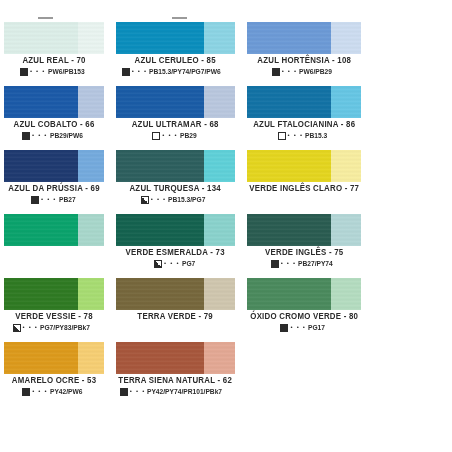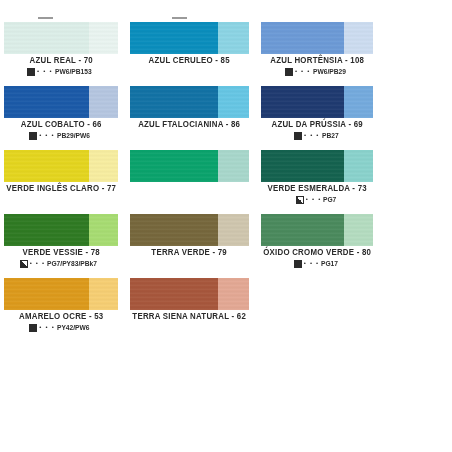--- a/index.html
+++ b/index.html
@@ -178,20 +178,25 @@
           </div>
         </div>
       </div>
       <div class="swatch-cell">
         <div class="color-band">
           <div class="band-mass" style="background: rgb(10, 142, 189);"></div>
           <div class="band-tint" style="background: rgb(140, 212, 228);"></div>
         </div>
         <div class="caption">
           <span class="color-name">AZUL CERULEO - 85</span>
+          <div class="pigment-row">
+            <span class="opacity-icon opaque"></span>
+            <span class="stars">• • •</span>
+            <span class="pigment-code">PB15.3/PY74/PG7/PW6</span>
+          </div>
         </div>
       </div>
       <div class="swatch-cell">
         <div class="color-band">
           <div class="band-mass" style="background: rgb(108, 154, 214);"></div>
           <div class="band-tint" style="background: rgb(204, 220, 240);"></div>
         </div>
         <div class="caption">
           <span class="color-name">AZUL HORTÊNSIA - 108</span>
           <div class="pigment-row">
@@ -210,43 +215,76 @@
           <span class="color-name">AZUL COBALTO - 66</span>
           <div class="pigment-row">
             <span class="opacity-icon opaque"></span>
             <span class="stars">• • •</span>
             <span class="pigment-code">PB29/PW6</span>
           </div>
         </div>
       </div>
       <div class="swatch-cell">
         <div class="color-band">
+          <div class="band-mass" style="background: rgb(26, 92, 166);"></div>
+          <div class="band-tint" style="background: rgb(185, 199, 222);"></div>
+        </div>
+        <div class="caption">
+          <span class="color-name">AZUL ULTRAMAR - 68</span>
+          <div class="pigment-row">
+            <span class="opacity-icon transparent"></span>
+            <span class="stars">• • •</span>
+            <span class="pigment-code">PB29</span>
+          </div>
+        </div>
+      </div>
+      <div class="swatch-cell">
+        <div class="color-band">
           <div class="band-mass" style="background: rgb(18, 114, 165);"></div>
           <div class="band-tint" style="background: rgb(102, 198, 228);"></div>
         </div>
         <div class="caption">
           <span class="color-name">AZUL FTALOCIANINA - 86</span>
+          <div class="pigment-row">
+            <span class="opacity-icon transparent"></span>
+            <span class="stars">• • •</span>
+            <span class="pigment-code">PB15.3</span>
+          </div>
         </div>
       </div>
       <div class="swatch-cell">
         <div class="color-band">
           <div class="band-mass" style="background: rgb(31, 58, 112);"></div>
           <div class="band-tint" style="background: rgb(116, 170, 221);"></div>
         </div>
         <div class="caption">
           <span class="color-name">AZUL DA PRÚSSIA - 69</span>
           <div class="pigment-row">
             <span class="opacity-icon opaque"></span>
             <span class="stars">• • •</span>
             <span class="pigment-code">PB27</span>
           </div>
         </div>
       </div>
       <div class="swatch-cell">
         <div class="color-band">
+          <div class="band-mass" style="background: rgb(45, 95, 94);"></div>
+          <div class="band-tint" style="background: rgb(95, 208, 216);"></div>
+        </div>
+        <div class="caption">
+          <span class="color-name">AZUL TURQUESA - 134</span>
+          <div class="pigment-row">
+            <span class="opacity-icon semi"></span>
+            <span class="stars">• • •</span>
+            <span class="pigment-code">PB15.3/PG7</span>
+          </div>
+        </div>
+      </div>
+      <div class="swatch-cell">
+        <div class="color-band">
           <div class="band-mass" style="background: rgb(228, 213, 31);"></div>
           <div class="band-tint" style="background: rgb(247, 237, 160);"></div>
         </div>
         <div class="caption">
           <span class="color-name">VERDE INGLÊS CLARO - 77</span>
         </div>
       </div>
       <div class="swatch-cell">
         <div class="color-band">
           <div class="band-mass" style="background: rgb(10, 163, 108);"></div>
@@ -262,20 +300,34 @@
           <span class="color-name">VERDE ESMERALDA - 73</span>
           <div class="pigment-row">
             <span class="opacity-icon semi"></span>
             <span class="stars">• • •</span>
             <span class="pigment-code">PG7</span>
           </div>
         </div>
       </div>
       <div class="swatch-cell">
         <div class="color-band">
+          <div class="band-mass" style="background: rgb(42, 92, 81);"></div>
+          <div class="band-tint" style="background: rgb(179, 214, 214);"></div>
+        </div>
+        <div class="caption">
+          <span class="color-name">VERDE INGLÊS - 75</span>
+          <div class="pigment-row">
+            <span class="opacity-icon opaque"></span>
+            <span class="stars">• • •</span>
+            <span class="pigment-code">PB27/PY74</span>
+          </div>
+        </div>
+      </div>
+      <div class="swatch-cell">
+        <div class="color-band">
           <div class="band-mass" style="background: rgb(47, 122, 35);"></div>
           <div class="band-tint" style="background: rgb(167, 220, 114);"></div>
         </div>
         <div class="caption">
           <span class="color-name">VERDE VESSIE - 78</span>
           <div class="pigment-row">
             <span class="opacity-icon semi"></span>
             <span class="stars">• • •</span>
             <span class="pigment-code">PG7/PY83/PBk7</span>
           </div>
@@ -318,16 +370,21 @@
           </div>
         </div>
       </div>
       <div class="swatch-cell">
         <div class="color-band">
           <div class="band-mass" style="background: rgb(167, 87, 60);"></div>
           <div class="band-tint" style="background: rgb(227, 168, 148);"></div>
         </div>
         <div class="caption">
           <span class="color-name">TERRA SIENA NATURAL - 62</span>
+          <div class="pigment-row">
+            <span class="opacity-icon opaque"></span>
+            <span class="stars">• • •</span>
+            <span class="pigment-code">PY42/PY74/PR101/PBk7</span>
+          </div>
         </div>
       </div>
     </div>
 </div>
 
 </body></html>

